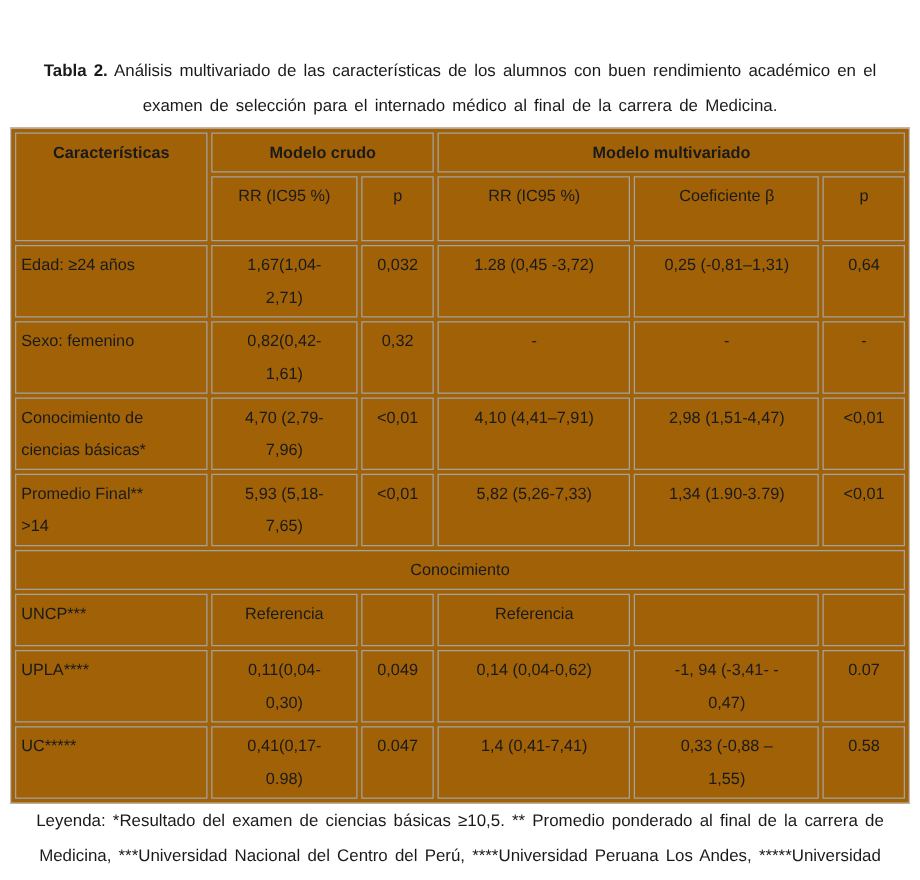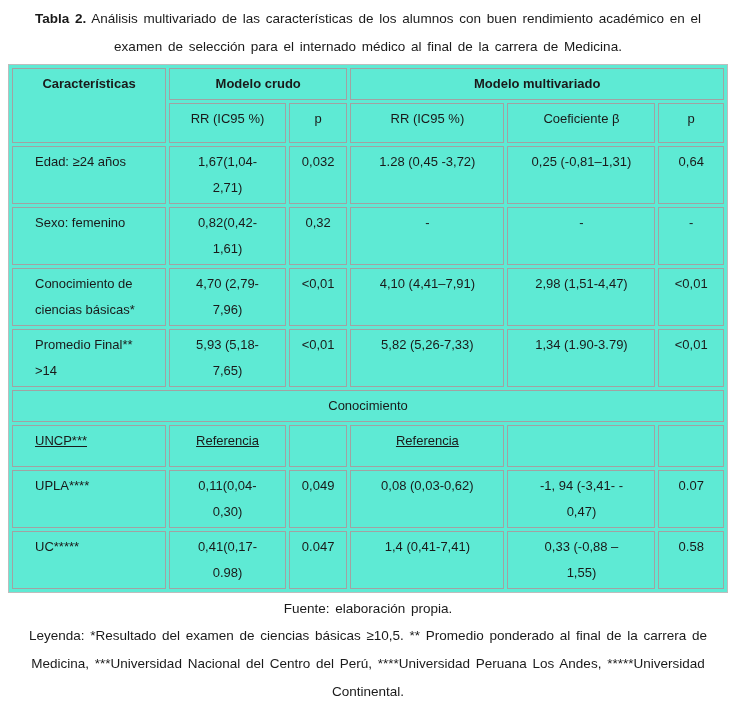--- a/index.html
+++ b/index.html
@@ -16,49 +16,50 @@
     padding: 5px 8px 0 8px;
     overflow: hidden;
   }
   .title {
     text-align: center;
     font-size: 13.5px;
     line-height: 28px;
     word-spacing: 2px;
     padding: 0 22px;
     margin-bottom: 3px;
+    margin-top: 38px;
   }
   .title .bold { font-weight: bold; }
 
   table.results {
     table-layout: fixed;
     width: 720px;
     border: 1px solid #bdbdbd;
     border-collapse: separate;
     border-spacing: 3px;
     font-size: 13px;
-    background: #5eead4;
+    background: #a16207;
   }
   th, td {
     border: 1px solid #a2a2a2;
     vertical-align: top;
     padding: 2px 4px;
     line-height: 26px;
     white-space: pre-line;
     text-align: center;
     font-weight: normal;
     overflow: hidden;
   }
   th.group { font-weight: bold; }
-  td.lbl { text-align: left; padding-left: 22px; }
+  td.lbl { text-align: left; padding-left: 4px; }
   tr.hdr1 { height: 24px; }
-  tr.hdr2 { height: 40px; margin-top: 28px; }
+  tr.hdr2 { height: 52px; margin-top: 28px; }
   tr.data { height: 54px; }
   tr.section { height: 28px; }
-  tr.refrow { height: 42px; text-decoration: underline; }
+  tr.refrow { height: 42px; }
 
   .source-line {
     text-align: center;
     font-size: 13.5px;
     line-height: 27px;
     word-spacing: 2px;
     margin-top: 2px;
   }
   .legend {
     text-align: center;
@@ -154,35 +155,34 @@
       <td>Referencia</td>
       <td></td>
       <td></td>
     </tr>
 
     <tr class="data">
       <td class="lbl">UPLA****</td>
       <td>0,11(0,04-
 0,30)</td>
       <td>0,049</td>
-      <td>0,08 (0,03-0,62)</td>
+      <td>0,14 (0,04-0,62)</td>
       <td>-1, 94 (-3,41- -
 0,47)</td>
       <td>0.07</td>
     </tr>
 
     <tr class="data">
       <td class="lbl">UC*****</td>
       <td>0,41(0,17-
 0.98)</td>
       <td>0.047</td>
       <td>1,4 (0,41-7,41)</td>
       <td>0,33 (-0,88 –
 1,55)</td>
       <td>0.58</td>
     </tr>
   </tbody>
     </table>
 
-  <div class="source-line">Fuente: elaboración propia.</div>
   <div class="legend">Leyenda: *Resultado del examen de ciencias básicas ≥10,5. ** Promedio ponderado al final de la carrera de Medicina, ***Universidad Nacional del Centro del Perú, ****Universidad Peruana Los Andes, *****Universidad Continental.</div>
 
 </div>
 
 </body></html>

